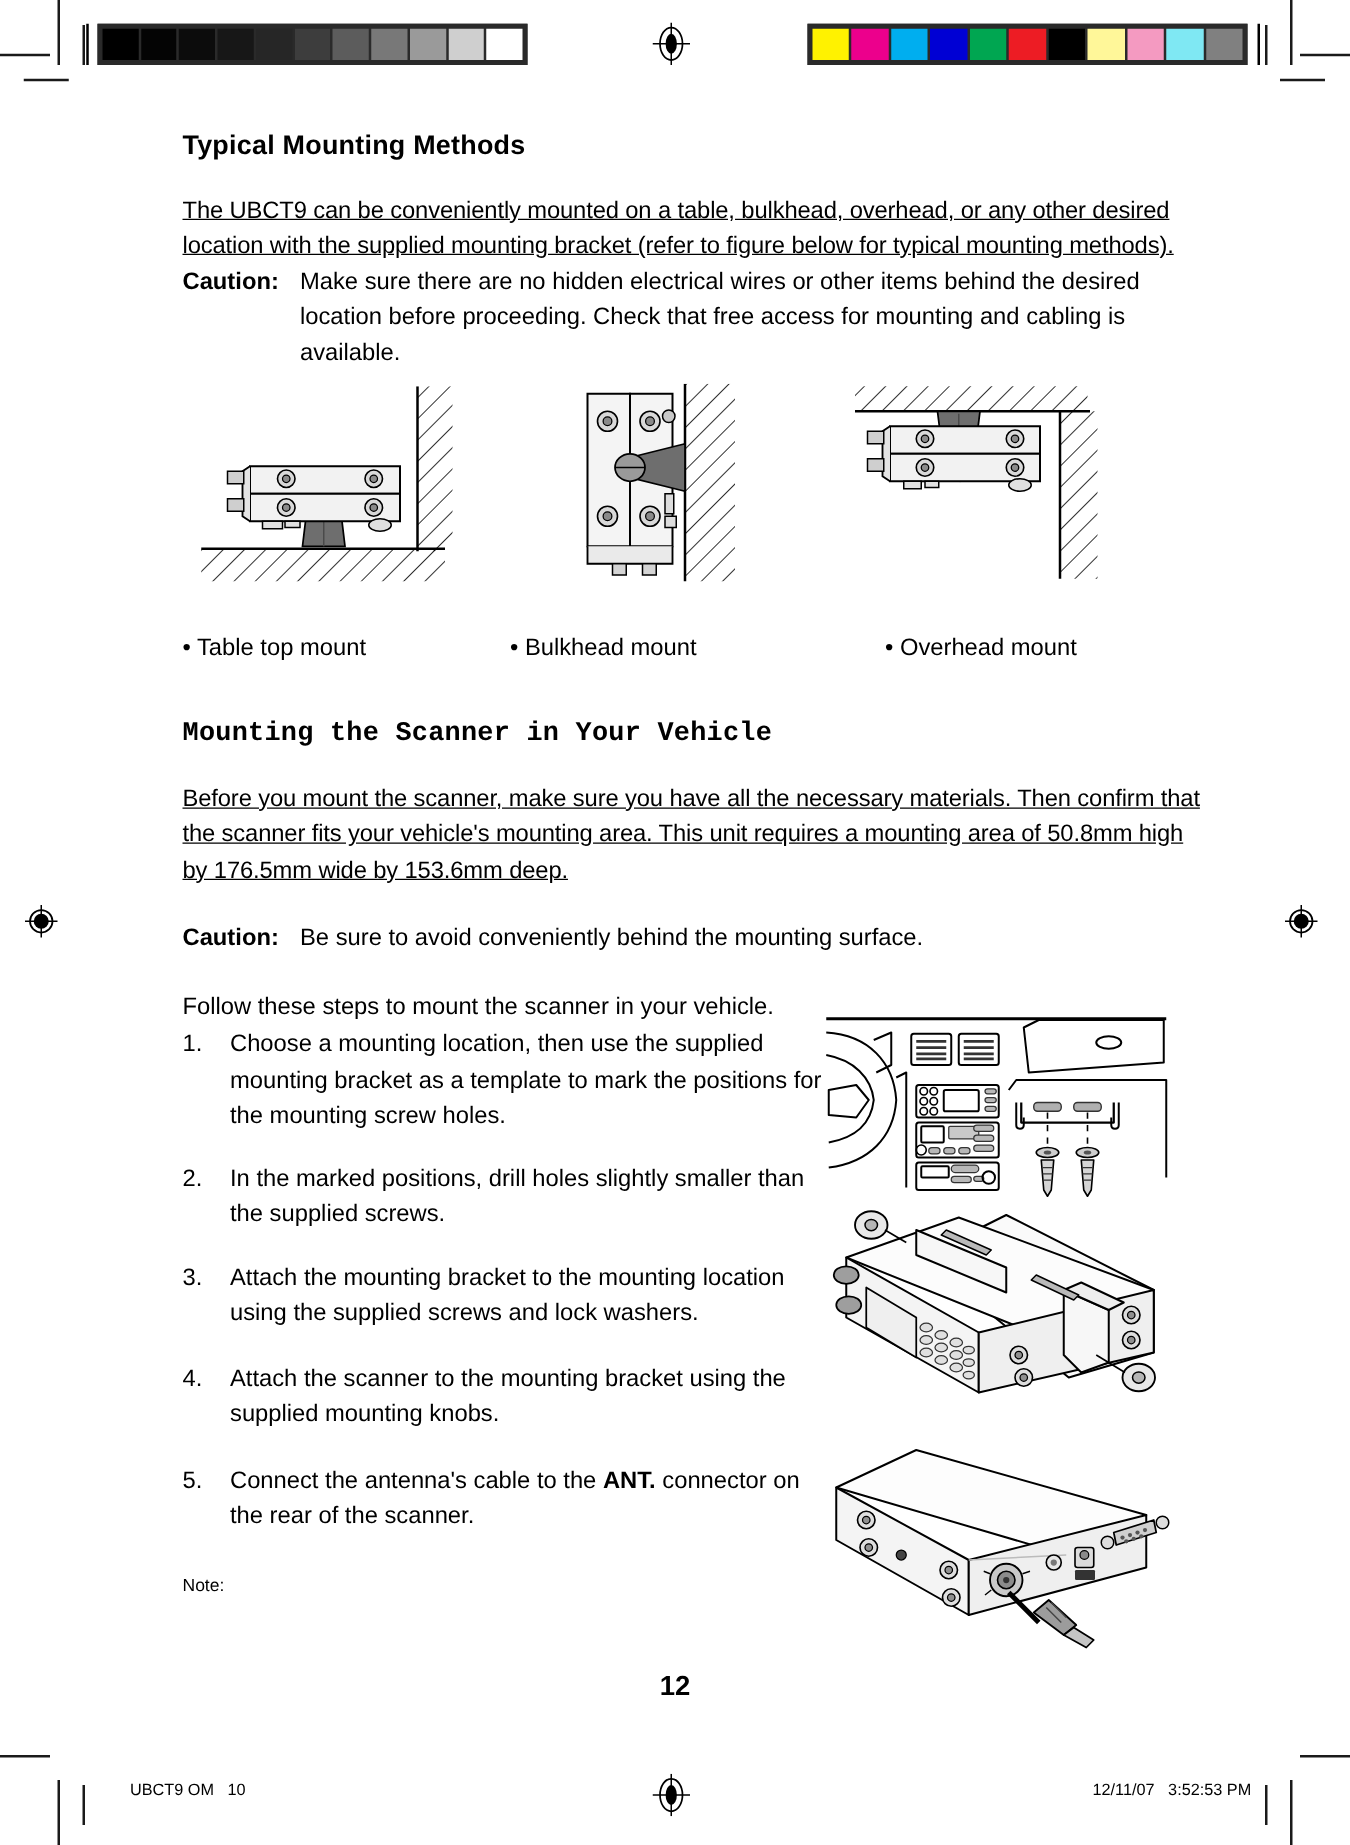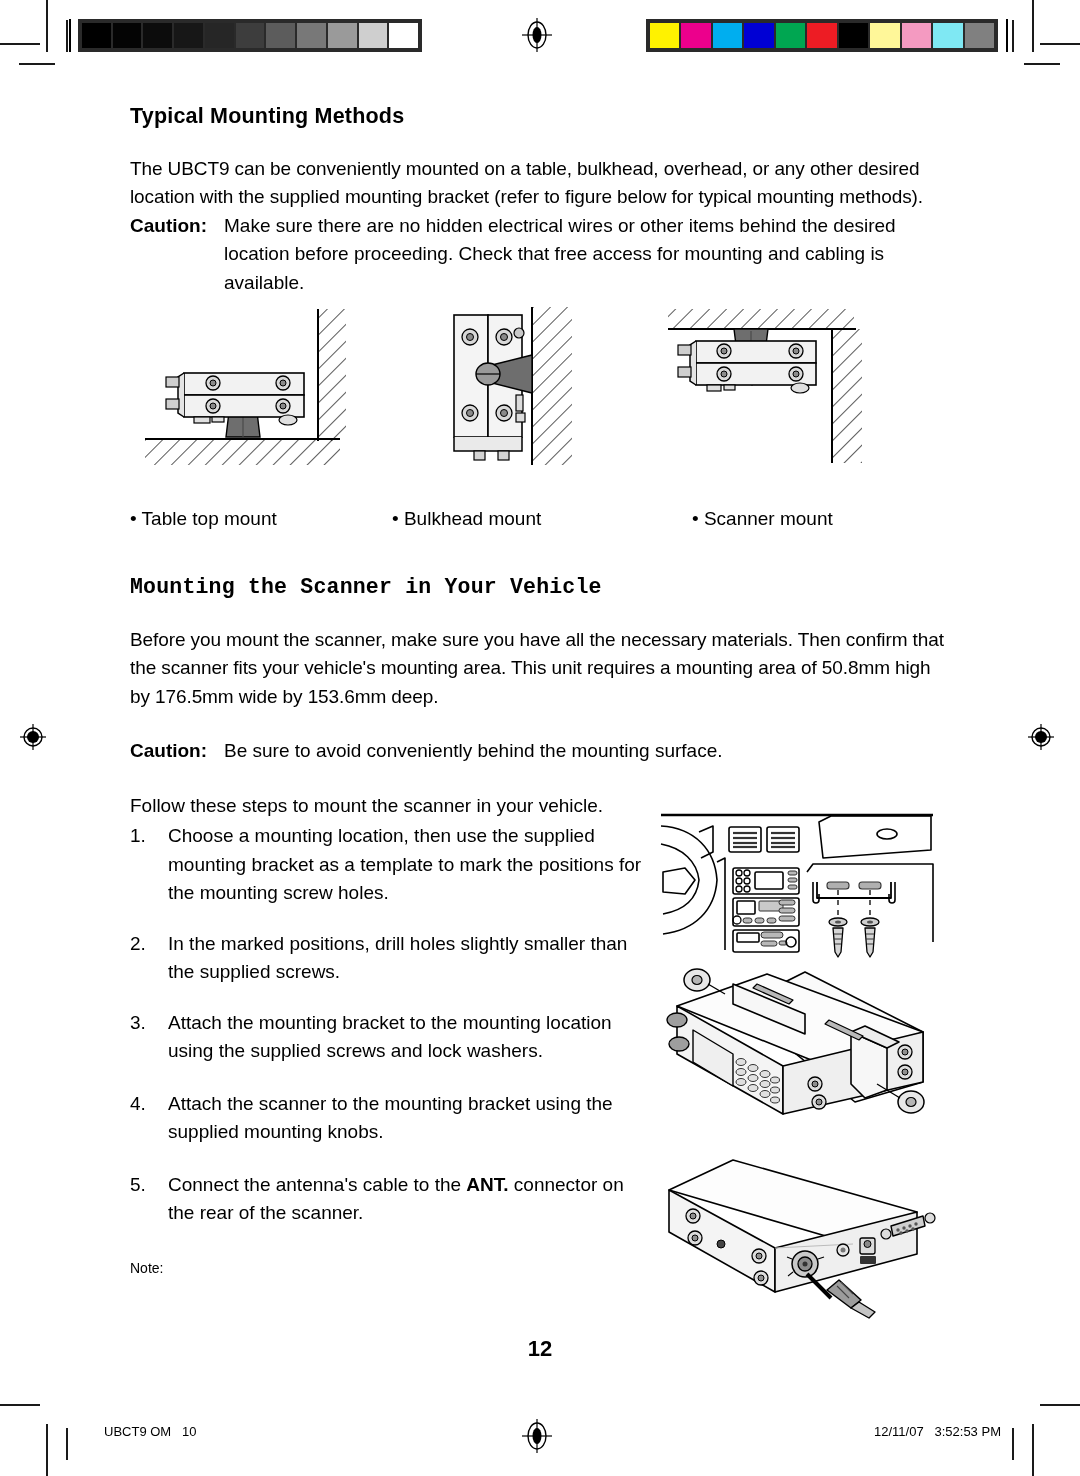--- a/index.html
+++ b/index.html
@@ -13,28 +13,29 @@
   .crop{position:absolute;background:#1a1a1a;}
   .reg{position:absolute;width:30px;height:30px;}
   .reg svg{display:block;}
 
   
   .calbar{position:absolute;display:flex;border:3px solid #2a2a2a;background:#2a2a2a;box-sizing:border-box;}
   .calbar .sw{flex:1 1 auto;margin:1px;}
   .bar-tick{position:absolute;background:#000;}
 
   
-  .content{position:absolute;left:130px;top:105px;width:820px;}
+  .content{position:absolute;left:146px;top:105px;width:820px;}
   h2.sec{
     font-size:21.5px;font-weight:bold;letter-spacing:.2px;
     margin:0 0 26px 0;line-height:1.1;
   }
   p.body{
     font-size:19px;line-height:28.5px;margin:0;
     letter-spacing:-.1px;
+    text-decoration:underline;
   }
 
   
   .caution{display:flex;font-size:19px;line-height:28.5px;}
   .caution .clabel{font-weight:bold;width:94px;flex:0 0 94px;}
   .caution .ctext{flex:1 1 auto;}
 
   
   .figrow{position:relative;height:175px;margin-top:10px;}
   .fig{position:absolute;top:0;}
@@ -272,21 +273,21 @@
           <rect x="47" y="78" width="14" height="6" fill="#e0e0e0" stroke="#000" stroke-width="1.2"></rect>
           <rect x="64" y="78" width="11" height="5" fill="#e0e0e0" stroke="#000" stroke-width="1.2"></rect>
           <ellipse cx="140" cy="81" rx="9" ry="5" fill="#e0e0e0" stroke="#000" stroke-width="1.2"></ellipse>
         </svg>
       </div>
     </div>
 
     <div class="captions">
       <span style="left:0;">• Table top mount</span>
       <span style="left:262px;">• Bulkhead mount</span>
-      <span style="left:562px;">• Scanner mount</span>
+      <span style="left:562px;">• Overhead mount</span>
     </div>
 
     <h2 class="sec" style="margin-top:34px;margin-bottom:26px;font-family:Liberation Mono, monospace;">Mounting the Scanner in Your Vehicle</h2>
 
     <p class="body">Before you mount the scanner, make sure you have all the necessary materials. Then confirm that the scanner fits your vehicle's mounting area. This unit requires a mounting area of 50.8mm high by 176.5mm wide by 153.6mm deep.</p>
 
     <div class="caution" style="margin-top:26px;">
       <div class="clabel">Caution:</div>
       <div class="ctext">Be sure to avoid conveniently behind the mounting surface.</div>
     </div>

